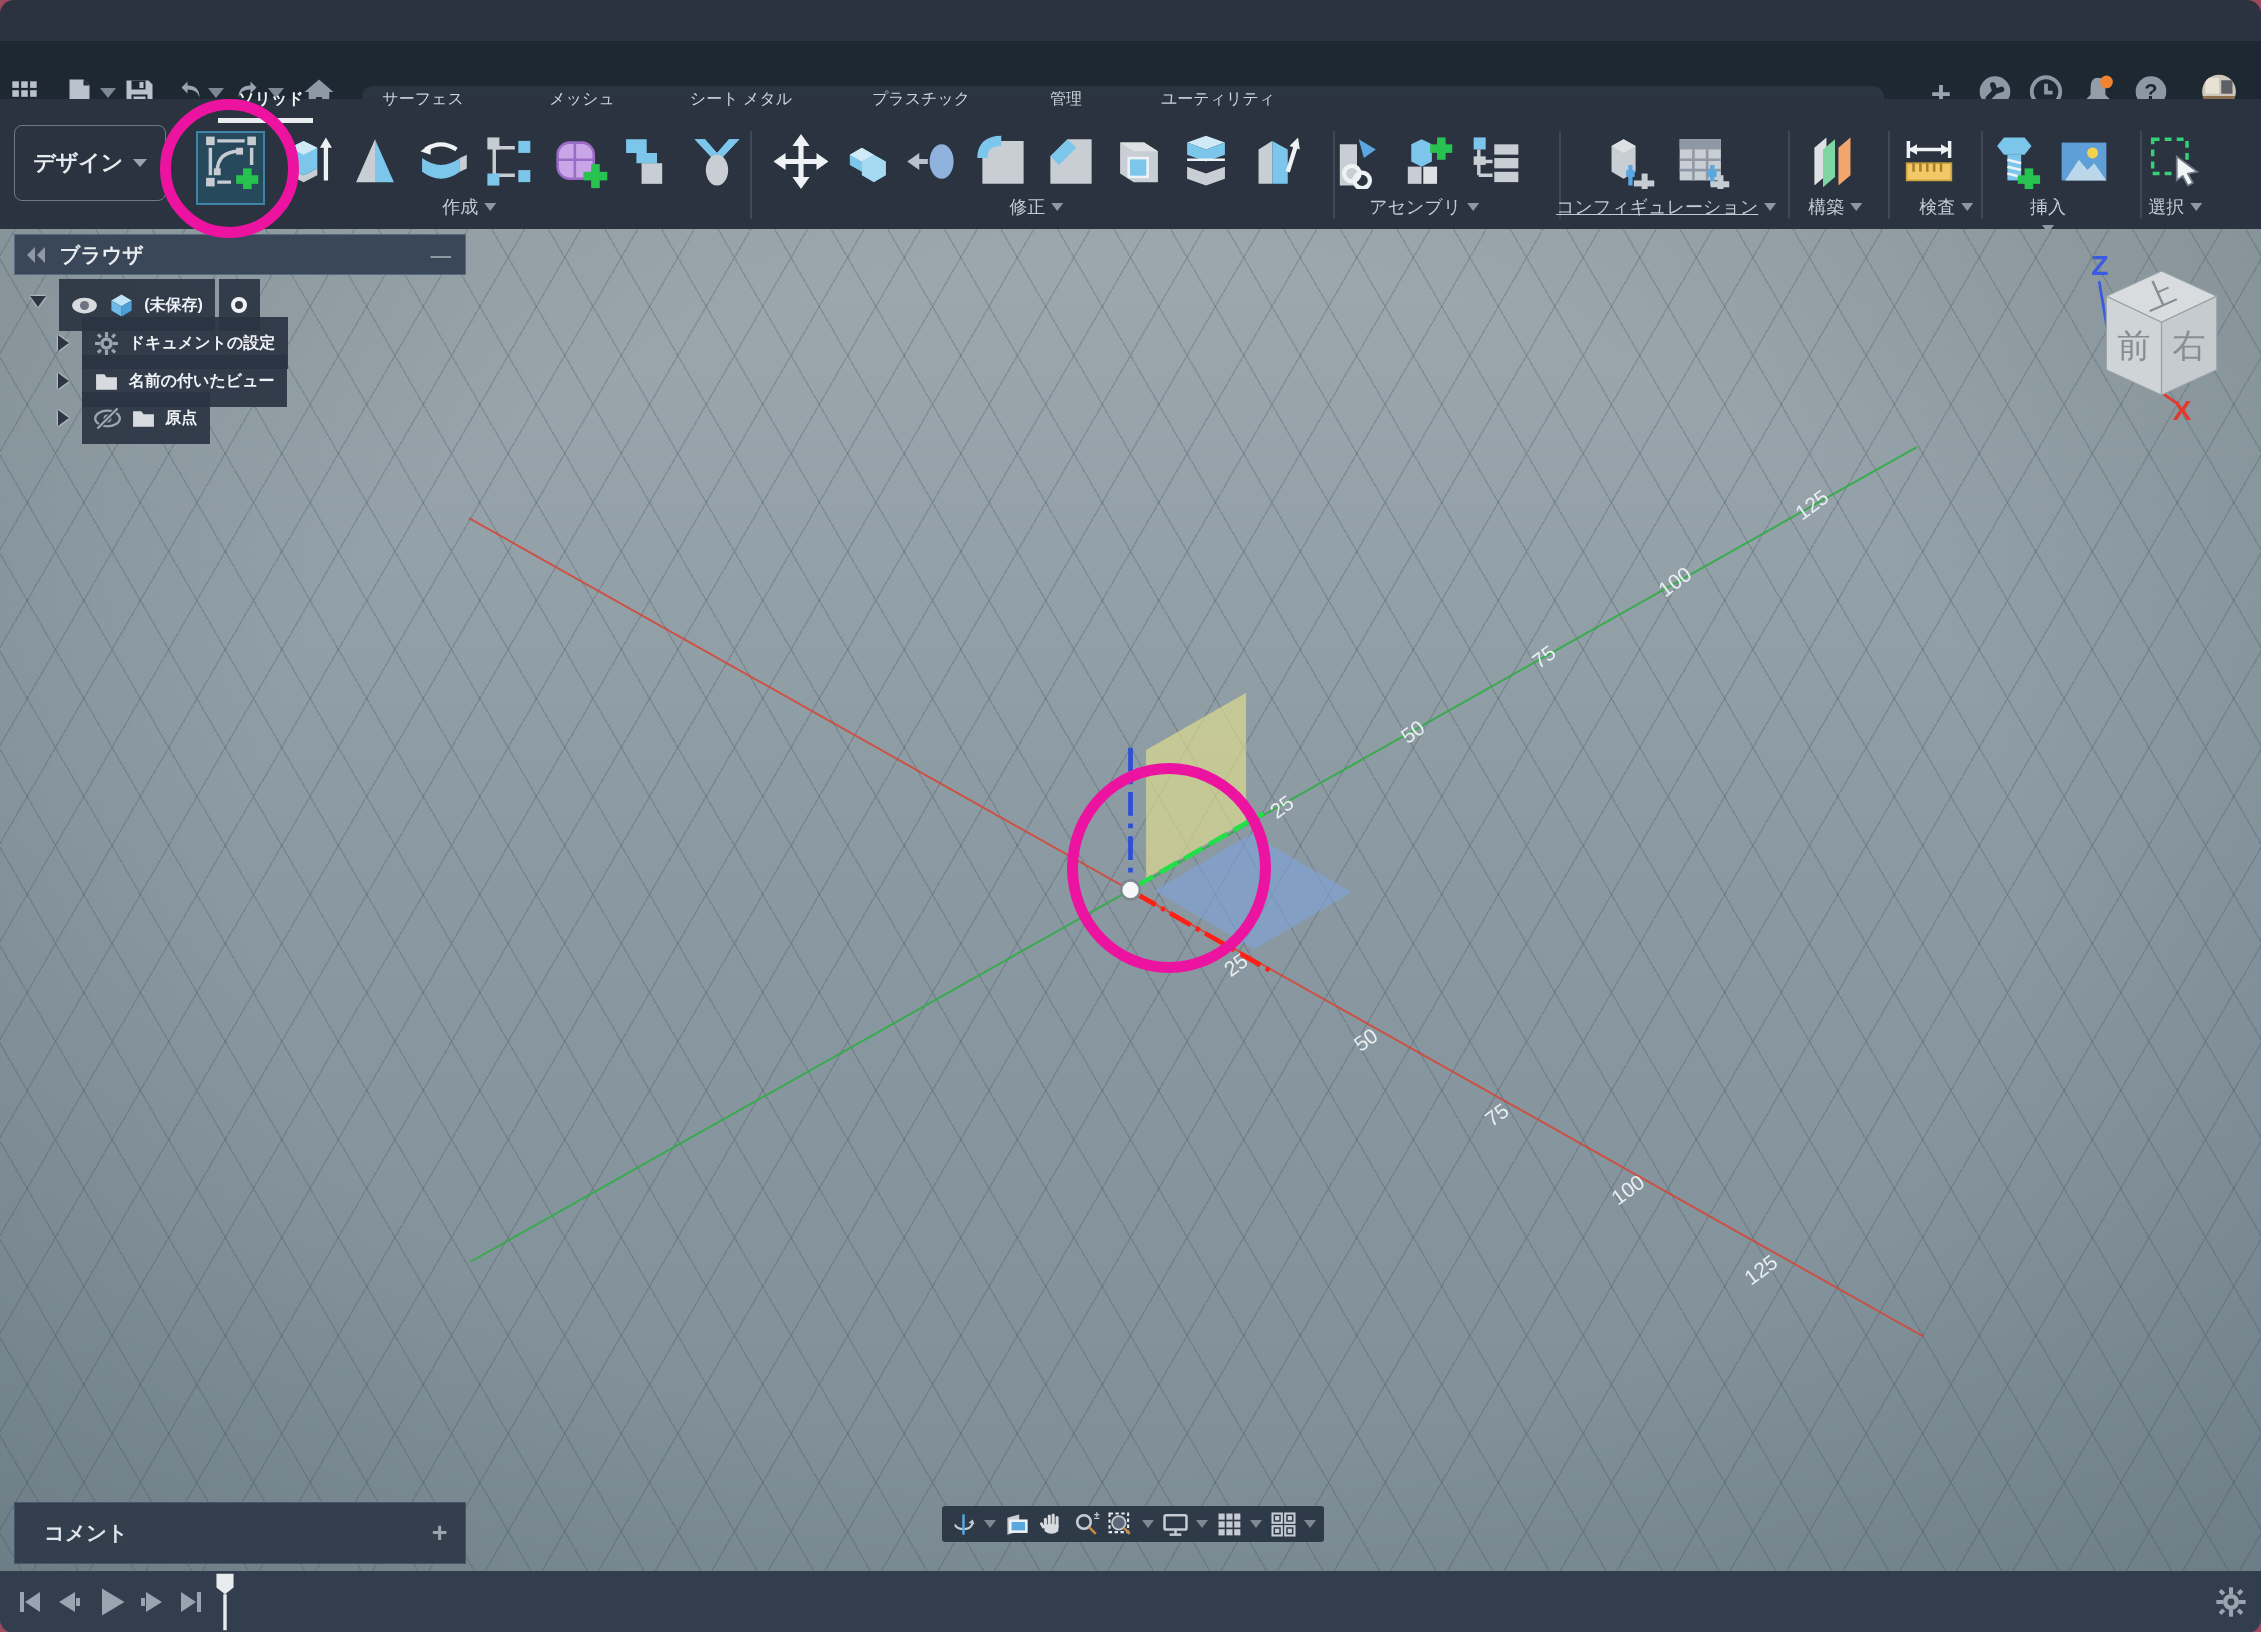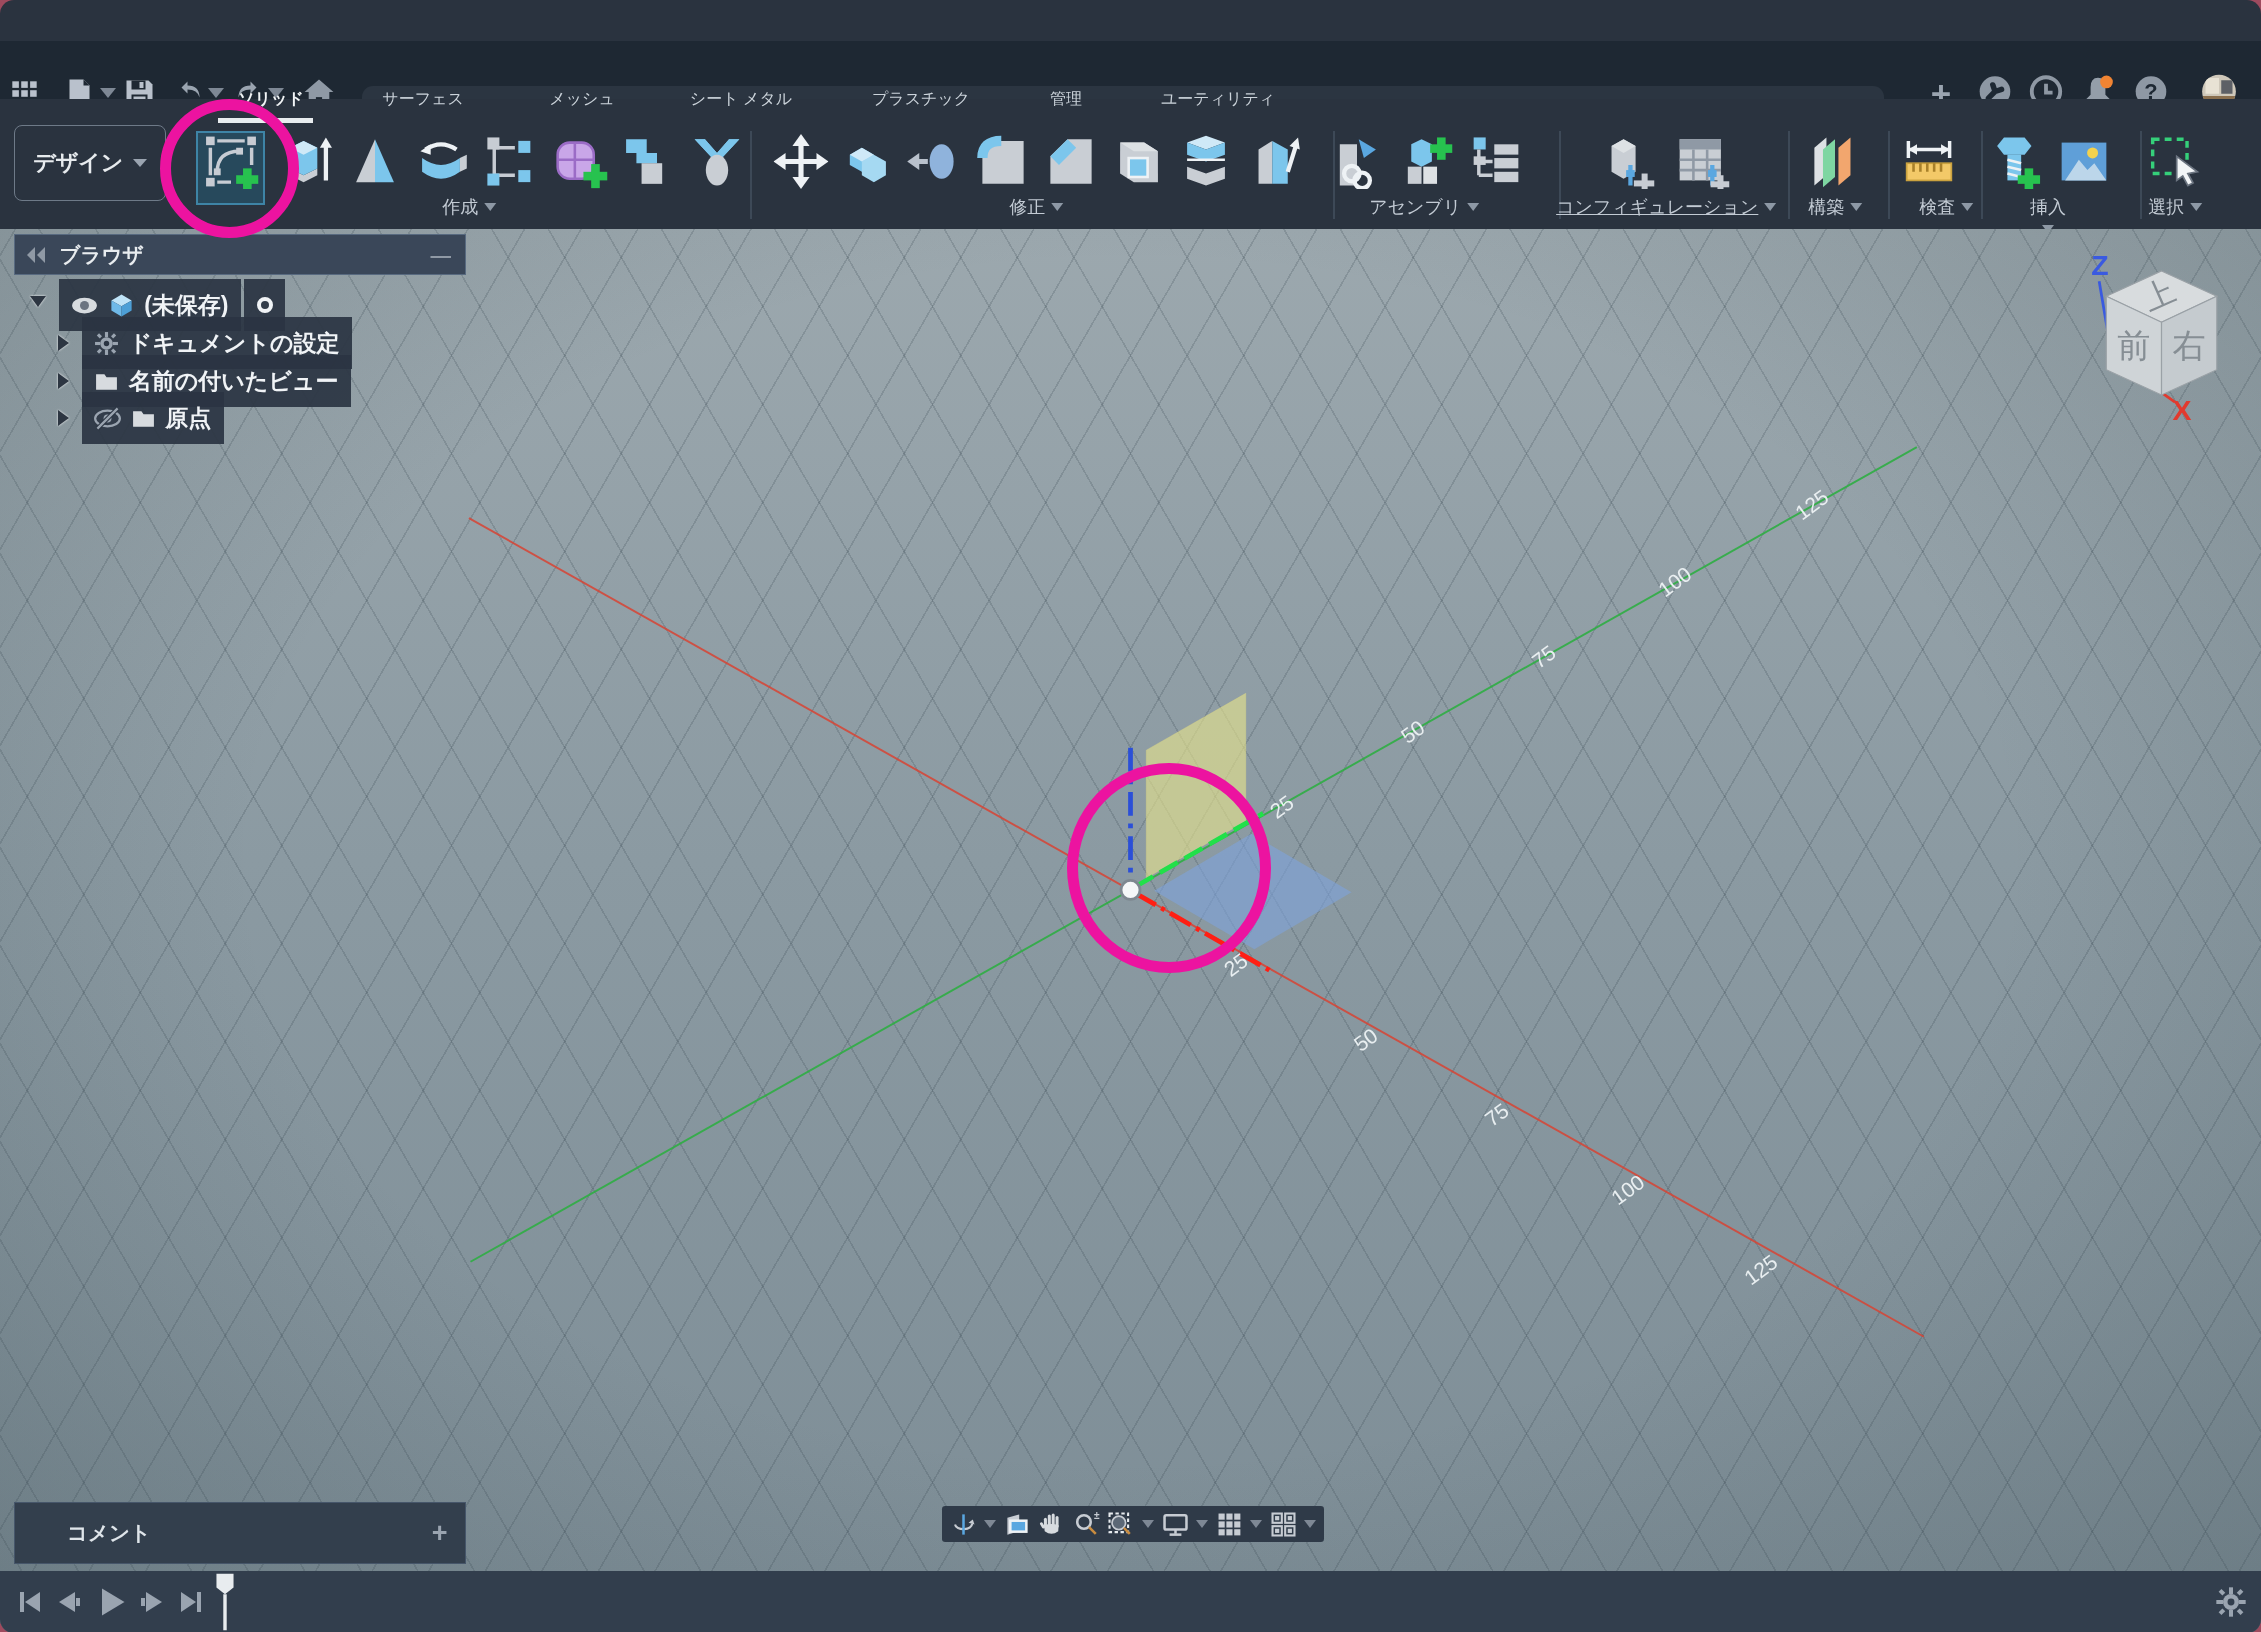--- a/index.html
+++ b/index.html
@@ -41,21 +41,21 @@
       linear-gradient(180deg,#9ca8ae 0%,#8b9aa2 45%,#7d8d96 100%);}
   #viewport::after{content:"";position:absolute;inset:0;background:radial-gradient(ellipse at 50% 45%, rgba(0,0,0,0) 55%, rgba(60,78,84,0.28) 100%);pointer-events:none;}
   #scene-layer{position:absolute;left:0;top:0;width:2261px;height:1633px;pointer-events:none;}
   .tick{position:absolute;transform:translate(-50%,-50%) rotate(-36deg);color:#eef3f5;font-size:21px;opacity:.95;}
   
   .anno{position:absolute;border:11px solid #ec13a0;border-radius:50%;z-index:60;}
   
   #browser-header{position:absolute;left:14px;top:234px;width:452px;height:41px;background:#3a4759;border:1.6px solid #586a80;
     display:flex;align-items:center;color:#e8ecef;font-size:20.5px;font-weight:bold;z-index:30;}
   .tree-row{position:absolute;display:flex;align-items:center;z-index:30;}
-  .chip{background:rgba(42,52,66,0.92);height:52px;display:flex;align-items:center;gap:9.5px;padding:0 12.6px;color:#f0f3f6;font-size:23px;font-weight:bold;}
+  .chip{background:rgba(42,52,66,0.92);height:52px;display:flex;align-items:center;gap:9.5px;padding:0 12.6px;color:#f0f3f6;font-size:16px;font-weight:bold;}
   .chev{width:0;height:0;border-top:8.7px solid transparent;border-bottom:8.7px solid transparent;border-left:11px solid #2d3642;margin-right:12.6px;filter:drop-shadow(0 0 0.8px #fff);}
   .chev.open{border-left:8.7px solid transparent;border-right:8.7px solid transparent;border-top:11px solid #2d3642;}
   
   #comments{position:absolute;left:14px;top:1502px;width:452px;height:62px;background:#333f4d;border:1.6px solid #46566a;
     display:flex;align-items:center;color:#dfe5ea;font-size:20.5px;font-weight:bold;z-index:30;}
   #navbar{position:absolute;left:942px;top:1506px;width:382px;height:36px;background:#2f3a48;border-radius:3.2px;
     display:flex;align-items:center;justify-content:space-evenly;z-index:30;}
   .ncaret{width:0;height:0;border-left:6.3px solid transparent;border-right:6.3px solid transparent;border-top:8px solid #7e8895;}
   #timeline{position:absolute;left:0;top:1571px;width:2261px;height:62px;background:#323e4d;z-index:40;}
   .tlicon{position:absolute;top:50%;transform:translate(-50%,-50%);}
@@ -604,21 +604,21 @@
           <line x1="3" y1="21" x2="21" y2="3" stroke="#9aa4b0" stroke-width="2"></line>
         </svg>
       <svg viewBox="0 0 24 24" width="25" height="25">
           <path d="M2 5 L10 5 L12 8 L22 8 L22 20 L2 20 Z" fill="#d7dbdf"></path>
         </svg>
       <span>原点</span>
     </div>
   </div>
 
   <div id="comments">
-    <span style="margin-left:52px;">コメント</span>
+    <span style="margin-left:29px;">コメント</span>
     <span style="margin-left:auto;margin-right:17.4px;color:#9aa4b0;font-size:27px;">+</span>
   </div>
 
   <div id="navbar">
     <svg viewBox="0 0 32 32" width="27" height="27">
         <path d="M6 16 a10 6 0 1 0 20 -1" fill="none" stroke="#c7ccd3" stroke-width="2.5"></path>
         <polygon points="27,10 22,14 29,16" fill="#c7ccd3"></polygon>
         <line x1="16" y1="4" x2="16" y2="28" stroke="#5aa7e0" stroke-width="3"></line>
       </svg>
     <span class="ncaret"></span>

